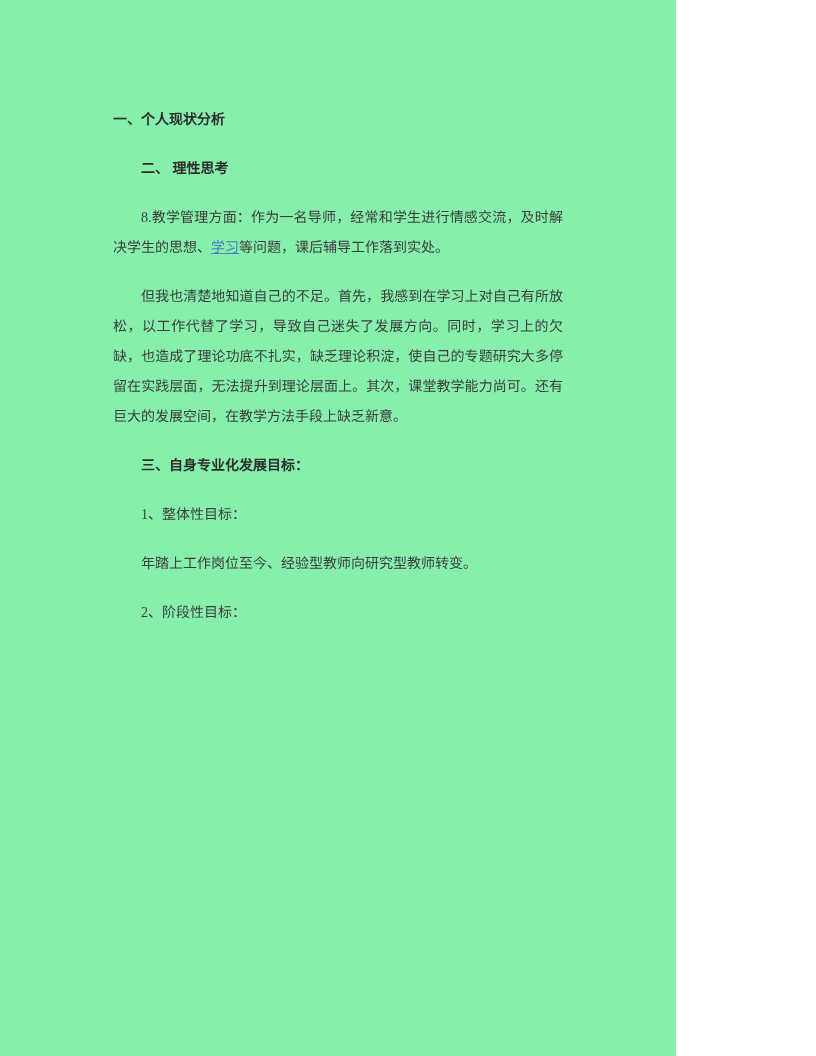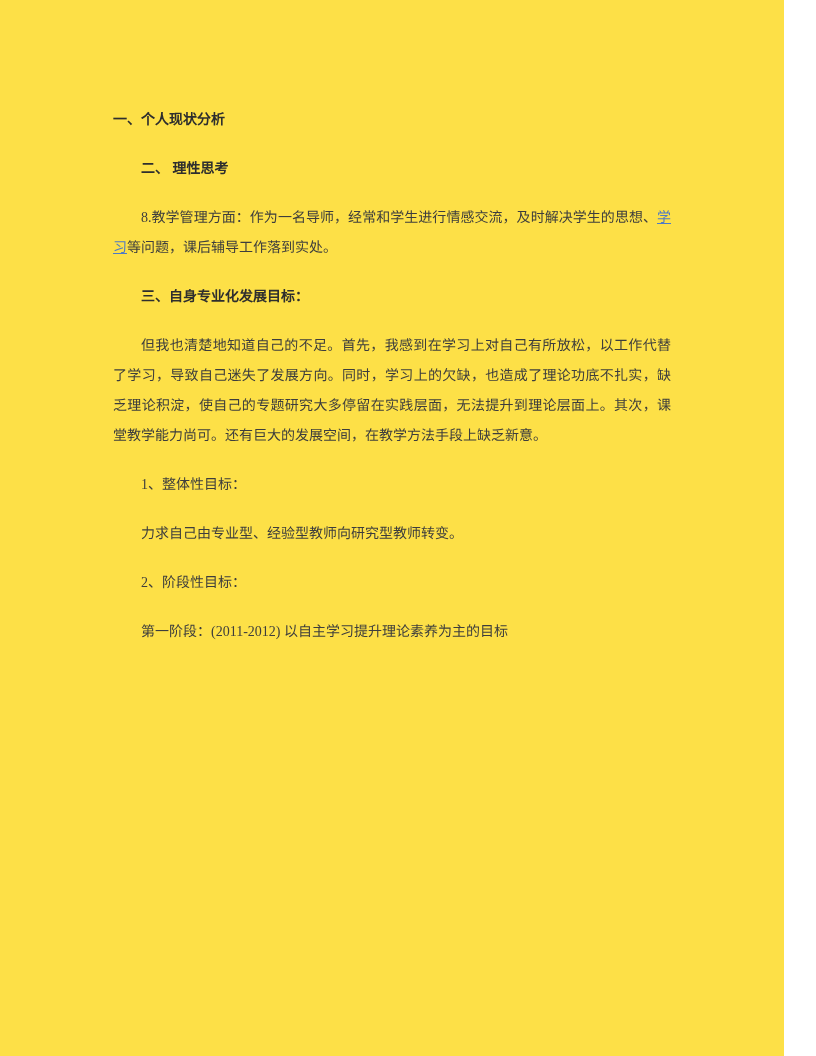--- a/index.html
+++ b/index.html
@@ -8,24 +8,24 @@
     background: #ffffff;
   }
   body {
     width: 816px;
     height: 1056px;
     font-family: "Liberation Serif", "DejaVu Serif", serif;
     overflow: hidden;
   }
   .page {
     box-sizing: border-box;
-    width: 784px;
+    width: 676px;
     height: 1056px;
     padding: 105px 113px 40px 113px;
-    background: #fde047;
+    background: #86efac;
   }
   .para {
     margin: 0 0 19px 0;
     font-size: 14px;
     line-height: 30px;
     color: #3d3d3d;
     text-align: justify;
     text-indent: 28px;
     word-break: break-all;
   }
@@ -51,25 +51,24 @@
   <p class="para heading no-indent">一、个人现状分析</p>
 
 
   <p class="para heading">二、 理性思考</p>
 
 
   <p class="para"><span>8.教学管理方面：作为一名导师，经常和学生进行情感交流，及时解决学生的思想、</span><a class="doc-link">学习</a><span>等问题，课后辅导工作落到实处。</span></p>
 
 
 
+  <p class="para">但我也清楚地知道自己的不足。首先，我感到在学习上对自己有所放松，以工作代替了学习，导致自己迷失了发展方向。同时，学习上的欠缺，也造成了理论功底不扎实，缺乏理论积淀，使自己的专题研究大多停留在实践层面，无法提升到理论层面上。其次，课堂教学能力尚可。还有巨大的发展空间，在教学方法手段上缺乏新意。</p>
+
   <p class="para heading">三、自身专业化发展目标：</p>
-
-  <p class="para">但我也清楚地知道自己的不足。首先，我感到在学习上对自己有所放松，以工作代替了学习，导致自己迷失了发展方向。同时，学习上的欠缺，也造成了理论功底不扎实，缺乏理论积淀，使自己的专题研究大多停留在实践层面，无法提升到理论层面上。其次，课堂教学能力尚可。还有巨大的发展空间，在教学方法手段上缺乏新意。</p>
 
   <p class="para">1、整体性目标：</p>
 
-  <p class="para">力求自己由专业型、经验型教师向研究型教师转变。</p>
+  <p class="para">年踏上工作岗位至今、经验型教师向研究型教师转变。</p>
 
   <p class="para">2、阶段性目标：</p>
 
-  <p class="para">第一阶段：(2011-2012) 以自主学习提升理论素养为主的目标</p>
 
 </div>
 
 </body></html>

